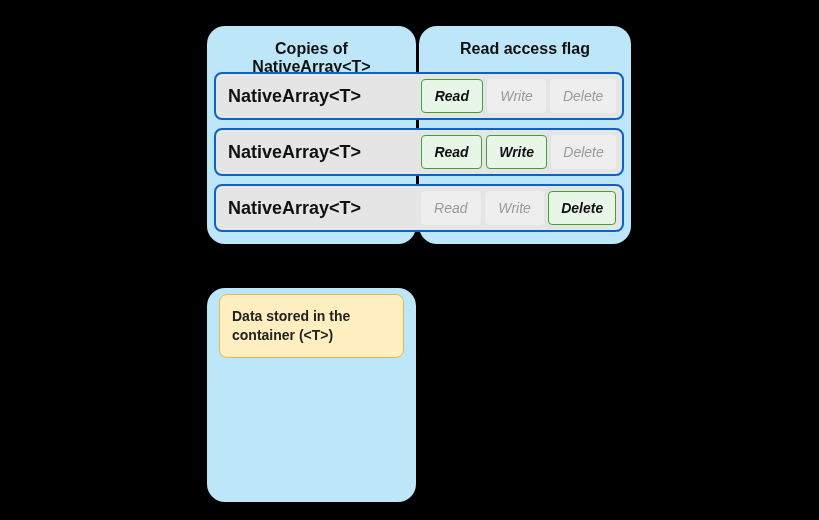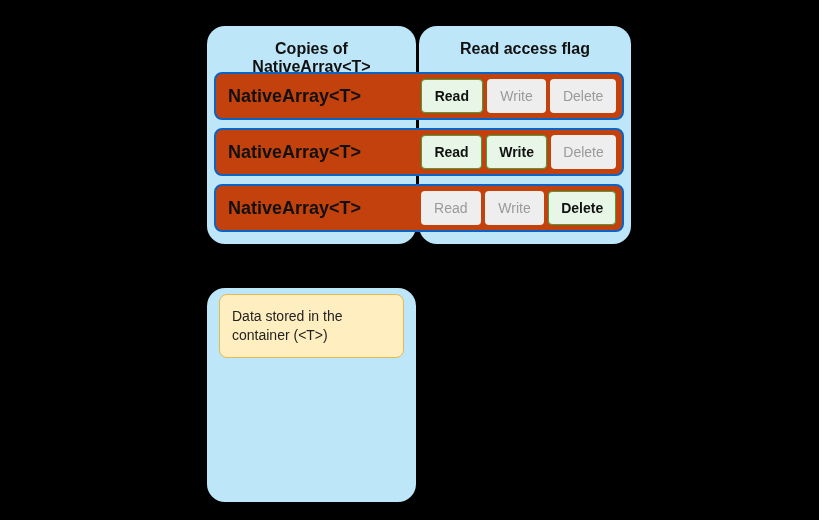--- a/index.html
+++ b/index.html
@@ -38,21 +38,21 @@
     font-weight: 600;
     text-align: center;
     padding: 14px 8px 8px 8px;
     color: #111;
   }
   .row {
     position: absolute;
     left: 214px;
     height: 48px;
     width: 410px;
-    background: #c2410c;
+    background: #e5e5e5;
     border: 2px solid #0b63c5;
     border-radius: 8px;
     display: flex;
     align-items: center;
   }
   .row1 { top: 72px; }
   .row2 { top: 128px; }
   .row3 { top: 184px; }
   .row-label {
     flex: 0 0 202px;
@@ -70,20 +70,21 @@
     height: 100%;
   }
   .flag {
     flex: 1;
     height: 34px;
     display: flex;
     align-items: center;
     justify-content: center;
     font-size: 14px;
     border-radius: 4px;
+    font-style: italic;
   }
   .flag.inactive {
     background: #eeeeee;
     color: #9a9a9a;
     font-weight: 400;
   }
   .flag.active {
     background: #e7f6e6;
     border: 1px solid #3fa23a;
     color: #111;
@@ -94,20 +95,21 @@
     background: #ffefc0;
     border: 1px solid #e6b84f;
     border-radius: 8px;
     padding: 12px 12px;
     font-size: 14px;
     color: #222;
     line-height: 1.35;
   }
   .yellow-wrap {
     padding-top: 6px;
+    font-weight: bold;
   }
   .flag.delete { flex: 1.1; }
 </style>
 </head>
 <body>
 
 <div class="panel panel-left-top">
   <div class="panel-title">Copies of NativeArray&lt;T&gt;</div>
 </div>
 

